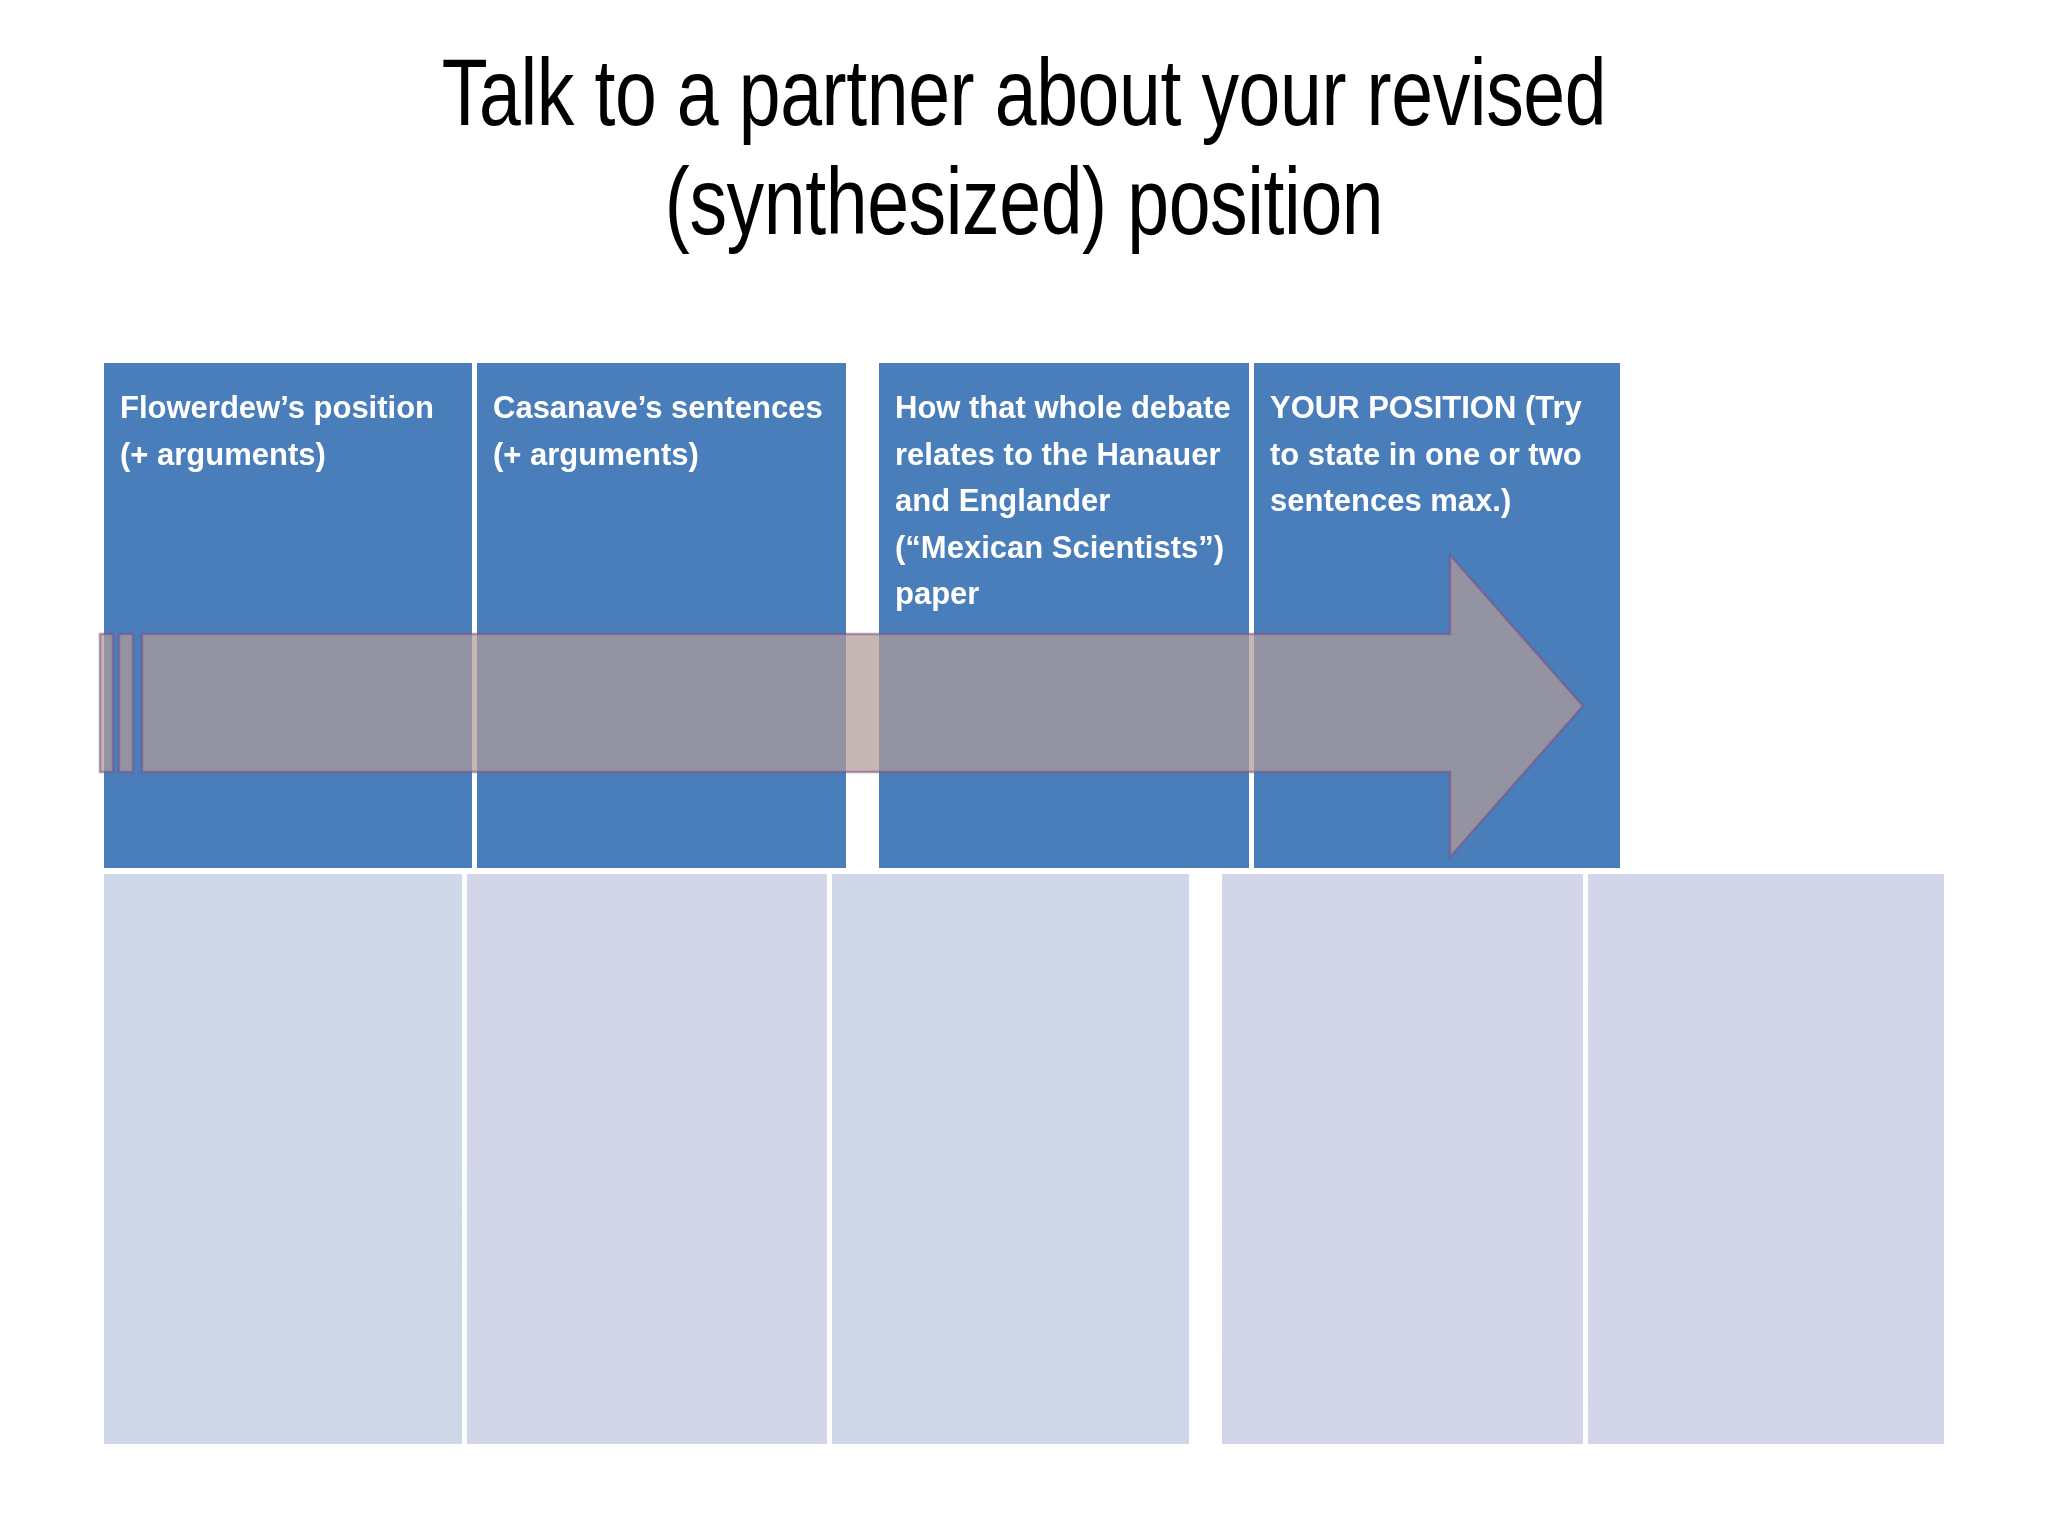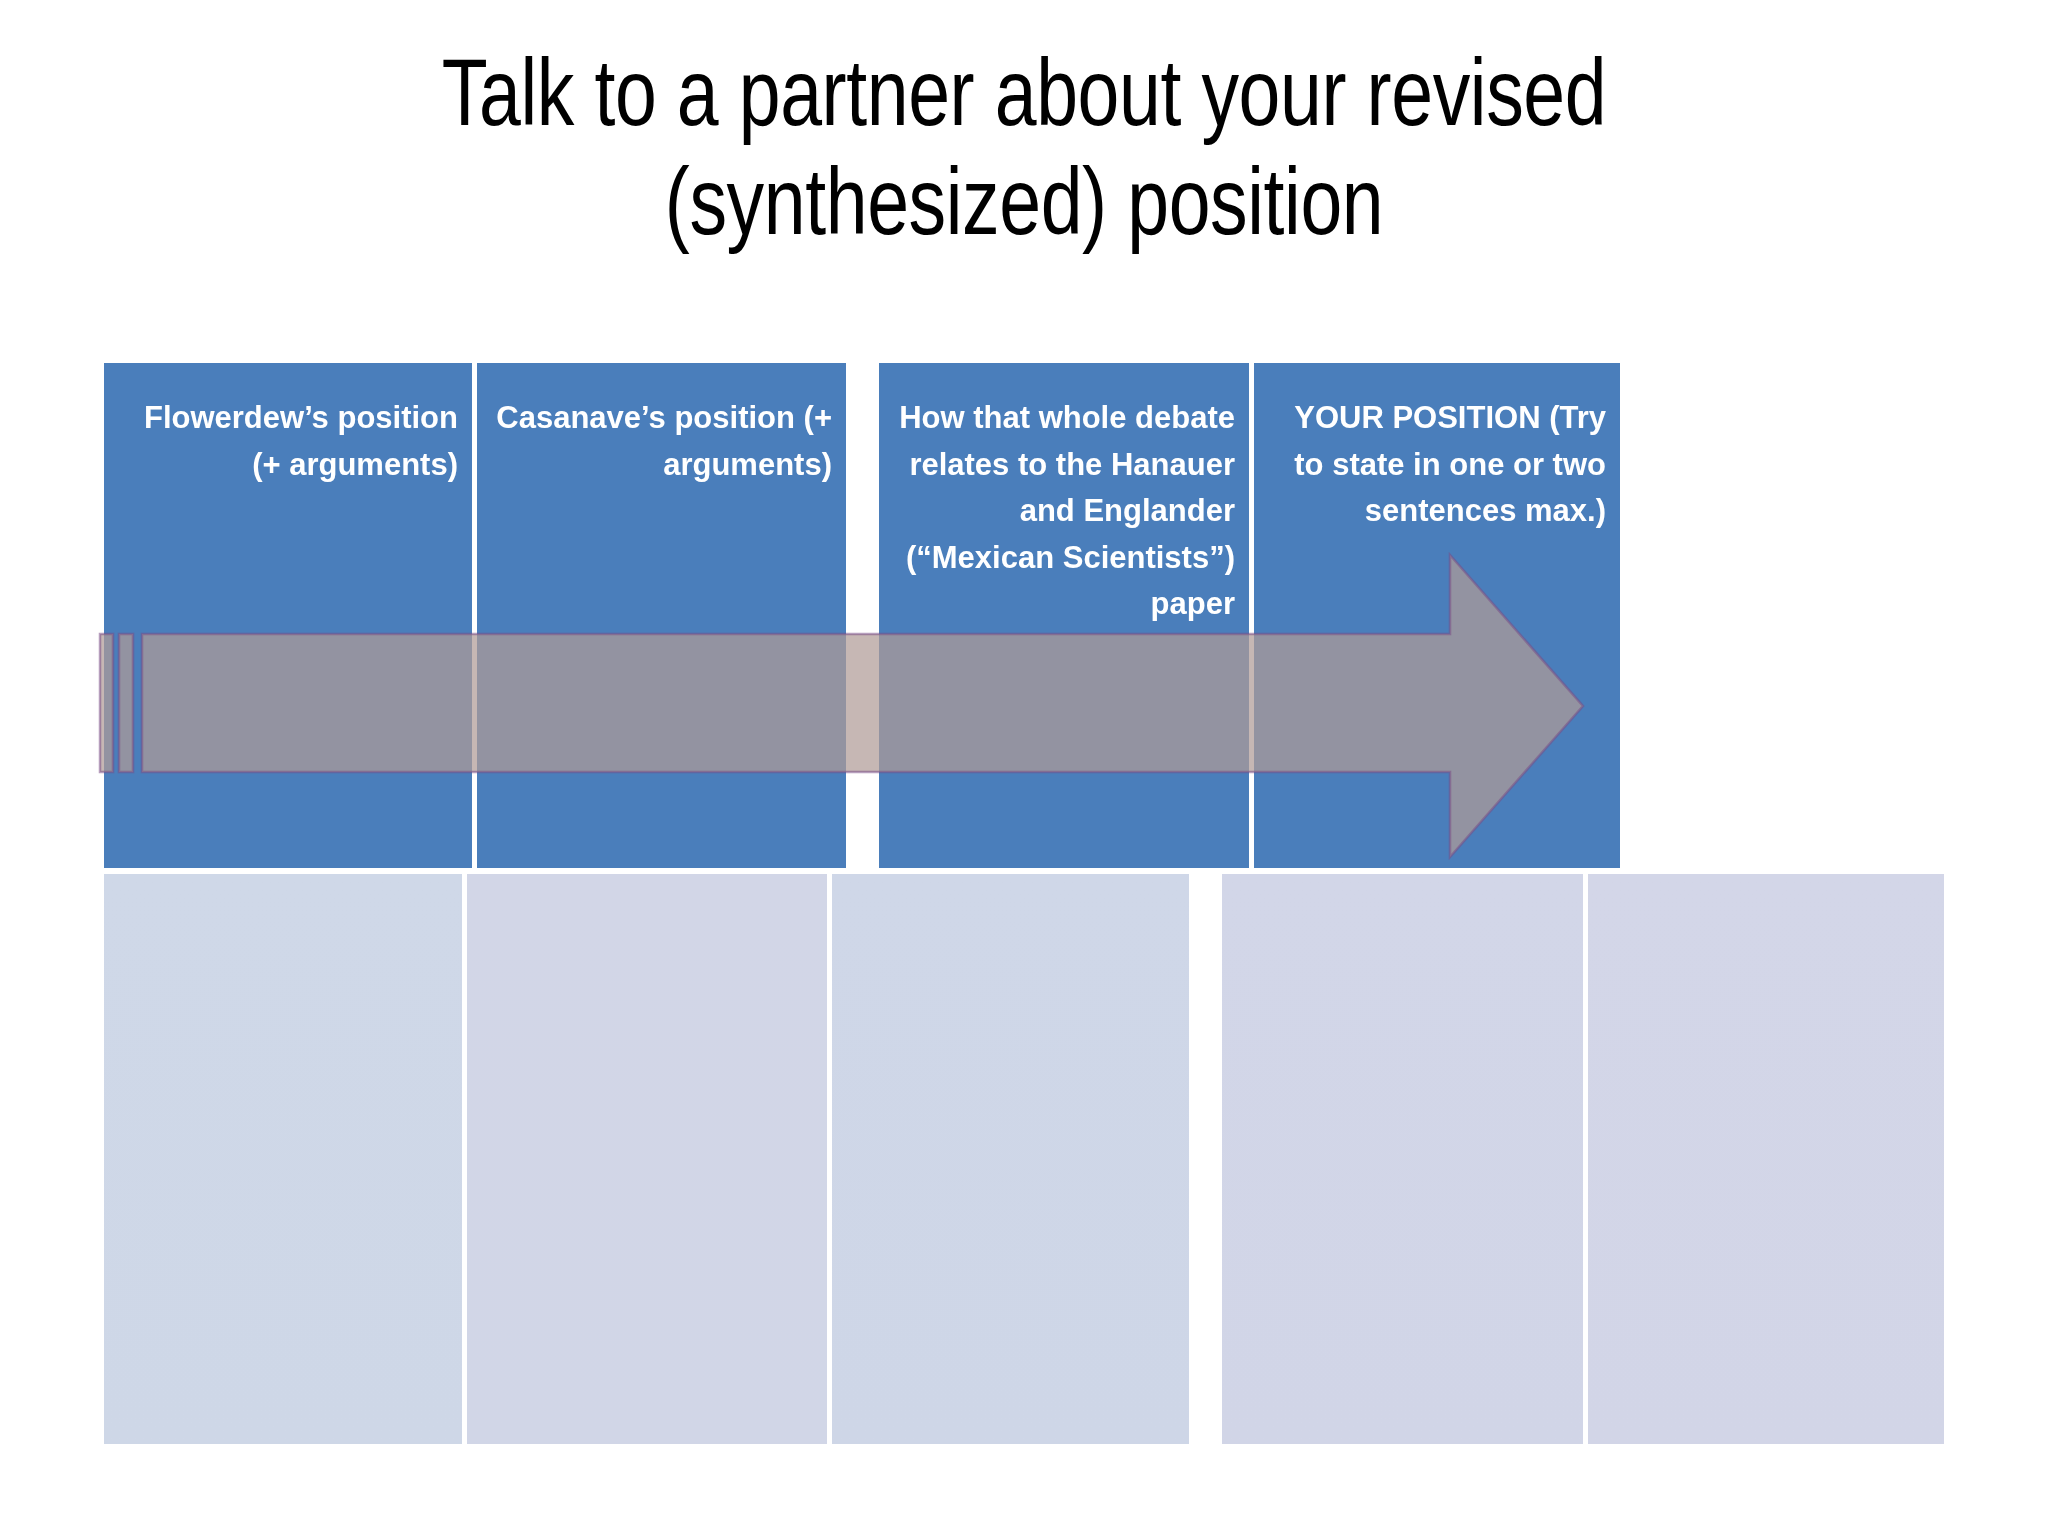--- a/index.html
+++ b/index.html
@@ -29,23 +29,22 @@
   
   .c0{width:368px;} .c1{width:369px;} .c2{width:367px;}
   .c3{width:370px;margin-left:28px;} .c4{width:366px;}
 
   .hcell{
     background:#4a7ebb;
     color:#ffffff;
     font-weight:700;
     font-size:31px;
     line-height:1.50;
-    padding:32px 14px 10px 16px;
+    padding:22px 14px 10px 16px;
     margin-right:5px;
-    text-align:right;
   }
   .hcell:last-child{margin-right:8px;}
 
   .bcell{
     margin-right:5px;
     border-top:1px solid #ffffff;
   }
   .bcell:last-child{margin-right:0;}
   .b0{background:linear-gradient(180deg,#cfd8e8 0%,#ced7e7 100%);}
   .b1{background:linear-gradient(180deg,#d2d6e7 0%,#d1d6e7 100%);}
@@ -67,21 +66,21 @@
 <div id="slide-title">Talk to a partner about your revised
 (synthesized) position</div>
 
 <div id="comparison-table">
 
   <div class="row" id="header-row">
     <div class="cell hcell c0">
       <span>Flowerdew’s position (+ arguments)</span>
     </div>
     <div class="cell hcell c1">
-      <span>Casanave’s position (+ arguments)</span>
+      <span>Casanave’s sentences (+ arguments)</span>
     </div>
     <div class="cell hcell c3">
       <span>How that whole debate relates to the Hanauer and Englander (“Mexican Scientists”) paper</span>
     </div>
     <div class="cell hcell c4">
       <span>YOUR POSITION (Try to state in one or two sentences max.)</span>
     </div>
   </div>
 
   <div class="row" id="body-row">

